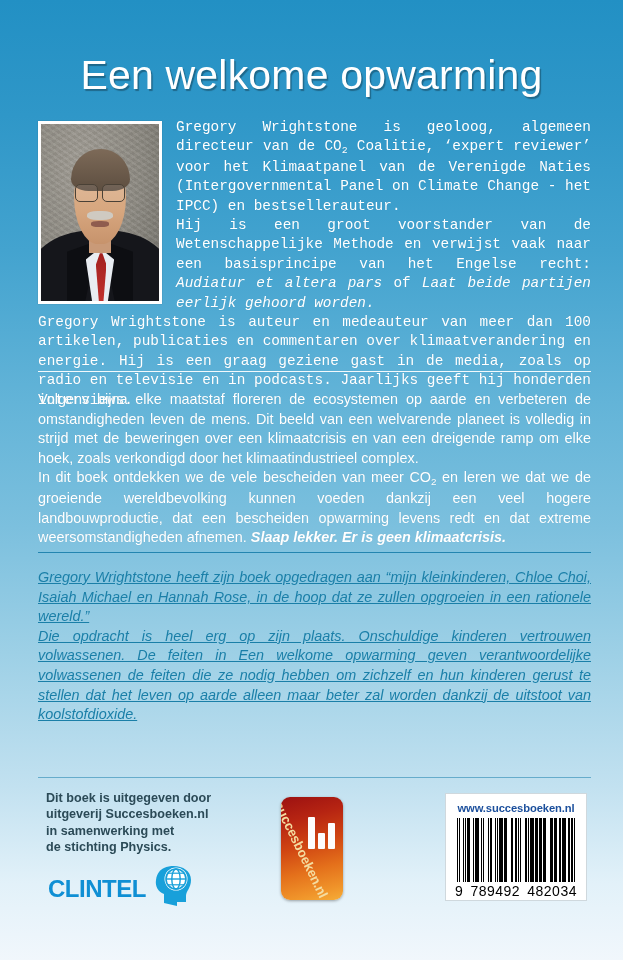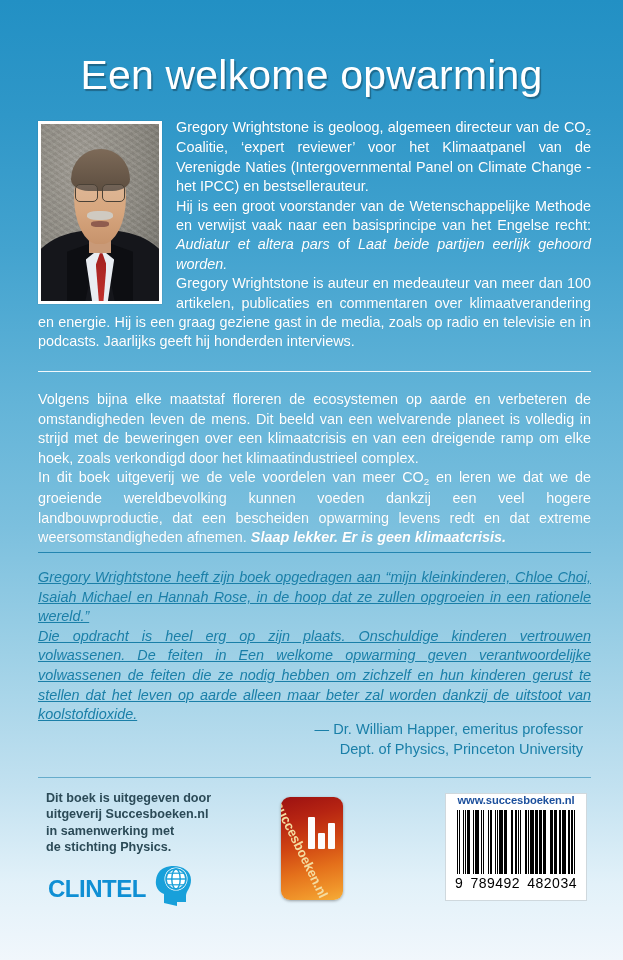--- a/index.html
+++ b/index.html
@@ -52,20 +52,21 @@
   .photo-inner{
     position:relative;width:100%;height:100%;overflow:hidden;
     background:#8d8b86;
   }
   .bio-text{
     color:#ffffff;
     font-size:14.4px;
     line-height:19.4px;
     text-align:justify;
     text-shadow:0 0 1px rgba(0,0,0,.10);
+    font-family:Liberation Mono, monospace;
   }
   .bio-text p{margin:0;}
   .bio-text .it{font-style:italic;}
   sub{font-size:.68em;vertical-align:baseline;position:relative;top:3px;}
 
   
   .rule-white{
     position:absolute;left:38px;right:32px;height:0;
     border-top:1.6px solid #ffffff;opacity:.92;
   }
@@ -149,21 +150,21 @@
   .sb-bars i:nth-child(2){height:16px;}
   .sb-bars i:nth-child(3){height:26px;}
 
   
   .barcode-box{
     position:absolute;left:445px;top:793px;
     width:142px;height:108px;
     background:#ffffff;
     border:1px solid #cfd8dd;
     box-sizing:border-box;
-    padding:0 5px 3px 5px;
+    padding:8px 5px 3px 5px;
   }
   .barcode-url{
     text-align:center;color:#1b4f9c;
     font-size:11.2px;font-weight:700;line-height:13px;
     letter-spacing:-.1px;
   }
   .barcode-bars{
     height:64px;margin-top:3px;
     display:flex;align-items:stretch;gap:0;
     padding:0 6px;
@@ -244,34 +245,30 @@
       <p>Gregory Wrightstone is geoloog, algemeen directeur van de CO<sub>2</sub> Coalitie, ‘expert reviewer’ voor het Klimaatpanel van de Verenigde Naties (Intergovernmental Panel on Climate Change - het IPCC) en bestsellerauteur.</p>
       <p>Hij is een groot voorstander van de Wetenschappelijke Methode en verwijst vaak naar een basisprincipe van het Engelse recht: <span class="it">Audiatur et altera pars</span> of <span class="it">Laat beide partijen eerlijk gehoord worden.</span></p>
       <p>Gregory Wrightstone is auteur en medeauteur van meer dan 100 artikelen, publicaties en commentaren over klimaatverandering en energie. Hij is een graag geziene gast in de media, zoals op radio en televisie en in podcasts. Jaarlijks geeft hij honderden interviews.</p>
     </div>
   </div>
 
   <div class="rule-white" style="top:371px;"></div>
 
   <div class="summary">
     <p>Volgens bijna elke maatstaf floreren de ecosystemen op aarde en verbeteren de omstandigheden leven de mens. Dit beeld van een welvarende planeet is volledig in strijd met de beweringen over een klimaatcrisis en van een dreigende ramp om elke hoek, zoals verkondigd door het klimaatindustrieel complex.</p>
-    <p><span>In dit boek uitgeverij we de vele voordelen van meer CO</span><sub>2</sub><span> en leren we dat we de groeiende wereldbevolking kunnen voeden dankzij een veel hogere landbouwproductie, dat een bescheiden opwarming levens redt en dat extreme weersomstandigheden afnemen. </span><b>Slaap lekker. Er is geen klimaatcrisis.</b></p>
+    <p><span>In dit boek ontdekken we de vele bescheiden van meer CO</span><sub>2</sub><span> en leren we dat we de groeiende wereldbevolking kunnen voeden dankzij een veel hogere landbouwproductie, dat een bescheiden opwarming levens redt en dat extreme weersomstandigheden afnemen. </span><b>Slaap lekker. Er is geen klimaatcrisis.</b></p>
   </div>
 
   <div class="rule-teal" style="top:552px;"></div>
 
   <div class="quote">
     <p>Gregory Wrightstone heeft zijn boek opgedragen aan “mijn kleinkinderen, Chloe Choi, Isaiah Michael en Hannah Rose, in de hoop dat ze zullen opgroeien in een rationele wereld.”</p>
     <p>Die opdracht is heel erg op zijn plaats. Onschuldige kinderen vertrouwen volwassenen. De feiten in Een welkome opwarming geven verantwoordelijke volwassenen de feiten die ze nodig hebben om zichzelf en hun kinderen gerust te stellen dat het leven op aarde alleen maar beter zal worden dankzij de uitstoot van koolstofdioxide.</p>
   </div>
 
-  <div class="attribution">
-    <div>— Dr. William Happer, emeritus professor</div>
-    <div>Dept. of Physics, Princeton University</div>
-  </div>
 
   <div class="rule-teal" style="top:777px;opacity:.55;"></div>
 
   <div class="footer-note">
     <div>Dit boek is uitgegeven door</div>
     <div>uitgeverij Succesboeken.nl</div>
     <div>in samenwerking met</div>
     <div>de stichting Physics.</div>
   </div>
 

